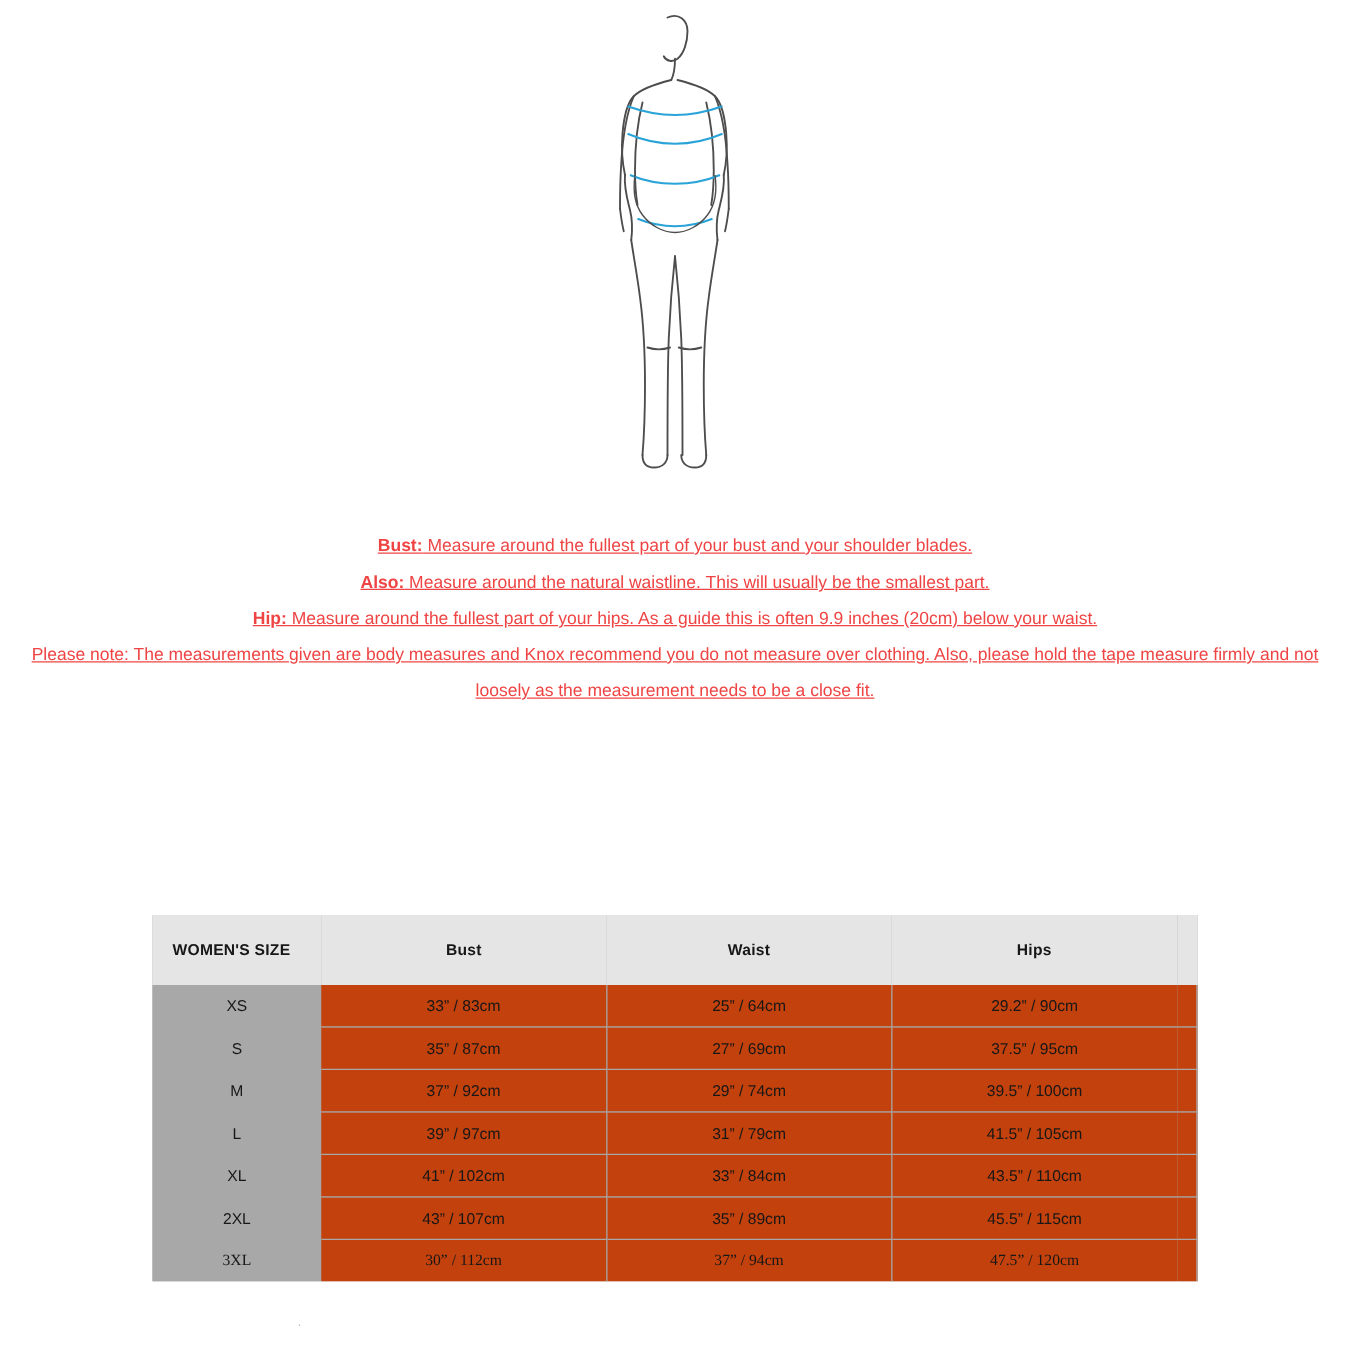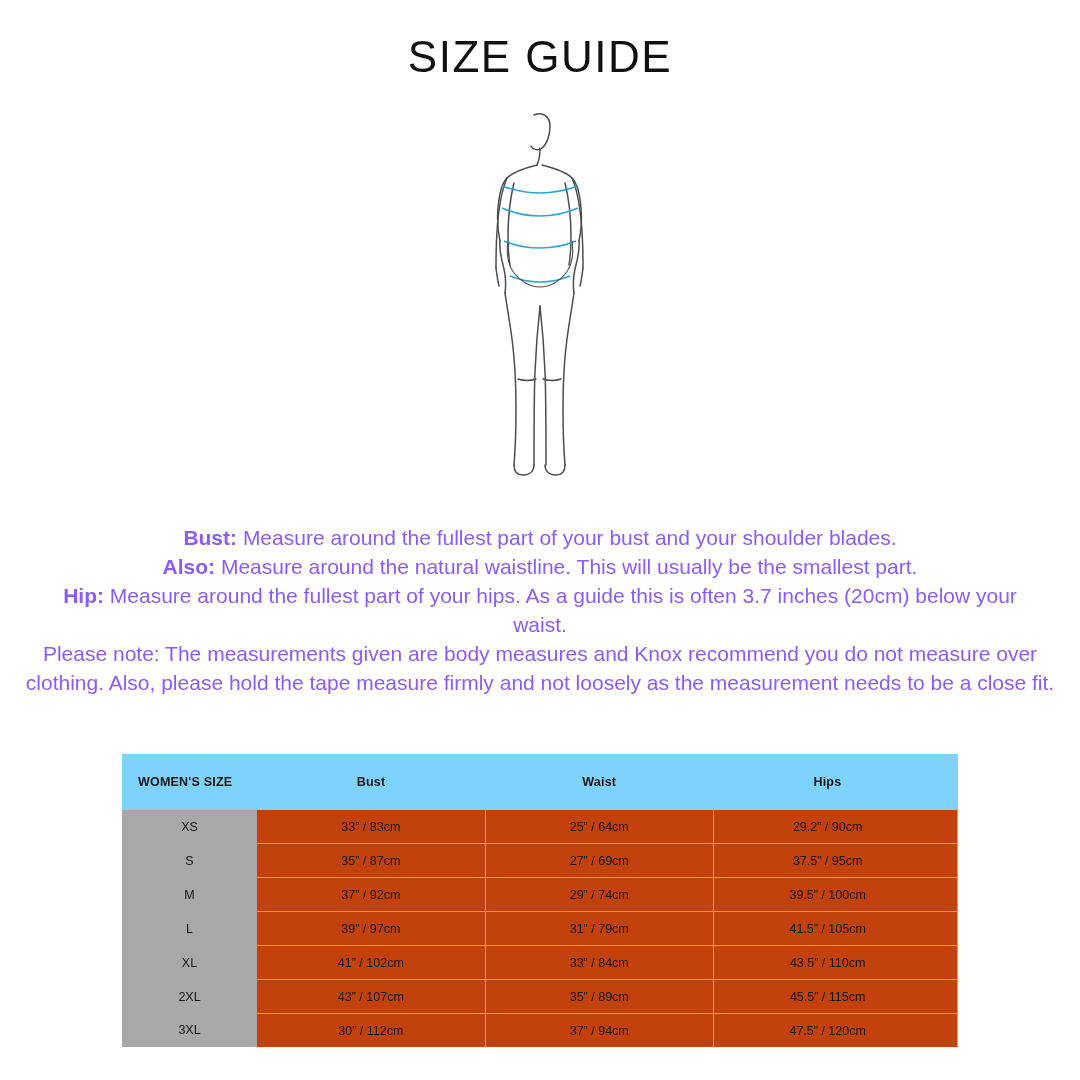--- a/index.html
+++ b/index.html
@@ -39,23 +39,24 @@
     display: flex;
     justify-content: center;
     margin-top: 10px;
     height: 390px;
   }
 
   
   .instructions {
     margin-top: 22px;
     text-align: center;
-    font-size: 21px;
+    font-size: 14px;
     line-height: 29px;
-    color: #8b5cf6;
+    color: #ef4444;
+    text-decoration: underline;
   }
   .instructions .line {
     padding: 0 40px;
   }
   .instructions b {
     font-weight: 700;
   }
   .instructions .note {
     padding: 0 22px;
   }
@@ -74,21 +75,21 @@
     table-layout: fixed;
   }
   table.size-table th,
   table.size-table td {
     border: none;
     text-align: center;
     font-size: 12.5px;
     color: #171717;
   }
   table.size-table thead th {
-    background: #7dd3fc;
+    background: #e5e5e5;
     height: 54px;
     font-weight: 700;
     font-size: 12.5px;
     letter-spacing: 0.2px;
   }
   table.size-table thead th.first {
     text-align: left;
     padding-left: 16px;
     width: 118px;
   }
@@ -101,40 +102,40 @@
   }
   table.size-table tbody td.sizecell {
     background: #a8a8a8;
     border-bottom: none;
     border-right: none;
     font-size: 12.5px;
     width: 118px;
   }
   table.size-table tbody tr:last-child td {
     border-bottom: none;
+    font-family: Liberation Serif, serif;
   }
   table.size-table tbody td.lastcol {
     border-right: none;
   }
   .tbl-pad-right { width: 14px; background:#a8a8a8; }
 
   .footer-dot {
     position: absolute;
     left: 238px;
     bottom: 26px;
     font-size: 11px;
     color: #bdbdbd;
   }
 </style>
 </head>
 <body>
 
 <div class="page">
 
-  <h1 class="title">SIZE GUIDE</h1>
 
   <div class="figure-wrap">
     <svg width="220" height="380" viewBox="0 0 220 380">
       <g fill="none" stroke="#4d4d4d" stroke-width="1.5" stroke-linecap="round" stroke-linejoin="round">
 
         <path d="M104 4 c9 -4 16 2 16 11 c0 9 -3 18 -8 22 c-4 3 -9 2 -11 -2"></path>
 
         <path d="M110 37 c0 7 -1 13 -3 17"></path>
 
         <path d="M107 54 c-12 3 -24 7 -30 13 c-5 5 -8 18 -9 30 c-1 12 0 24 2 33"></path>
@@ -179,21 +180,21 @@
   </div>
 
   <div class="instructions">
     <div class="line">
       <b>Bust:</b><span> Measure around the fullest part of your bust and your shoulder blades.</span>
     </div>
     <div class="line">
       <b>Also:</b><span> Measure around the natural waistline. This will usually be the smallest part.</span>
     </div>
     <div class="line">
-      <b>Hip:</b><span> Measure around the fullest part of your hips. As a guide this is often 3.7 inches (20cm) below your waist.</span>
+      <b>Hip:</b><span> Measure around the fullest part of your hips. As a guide this is often 9.9 inches (20cm) below your waist.</span>
     </div>
     <div class="note">Please note: The measurements given are body measures and Knox recommend you do not measure over clothing. Also, please hold the tape measure firmly and not loosely as the measurement needs to be a close fit.</div>
   </div>
 
   <div class="table-wrap">
     <table class="size-table">
       <thead>
         <tr>
           <th class="first">WOMEN'S SIZE</th>
           <th>Bust</th>

